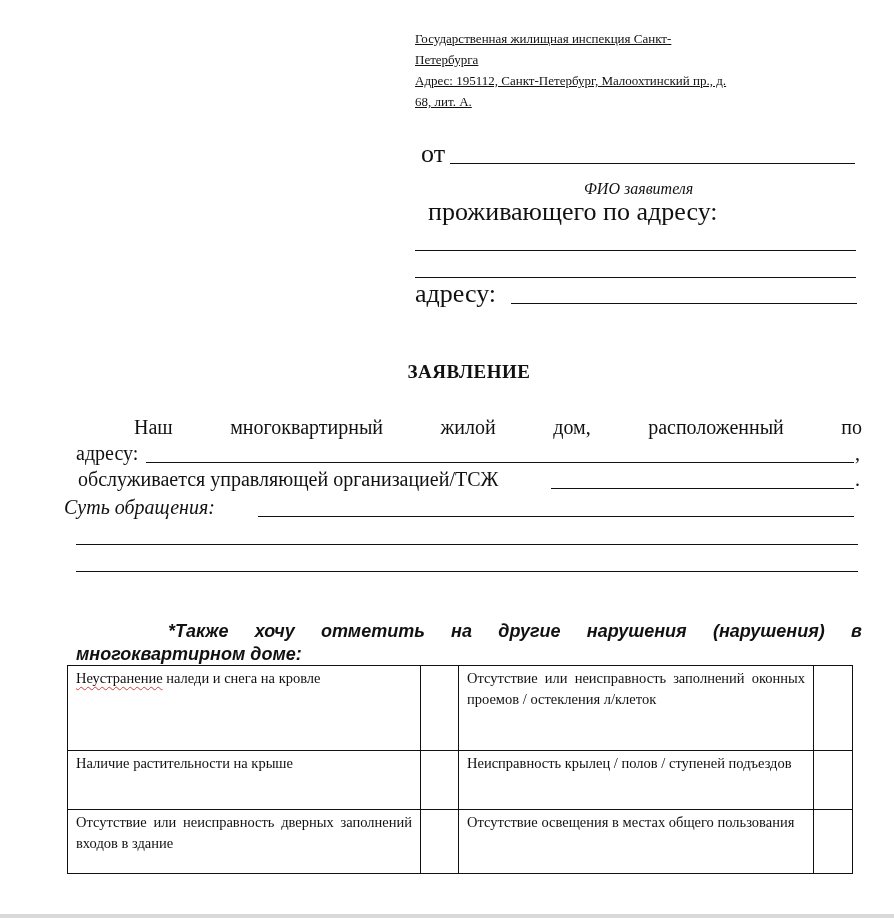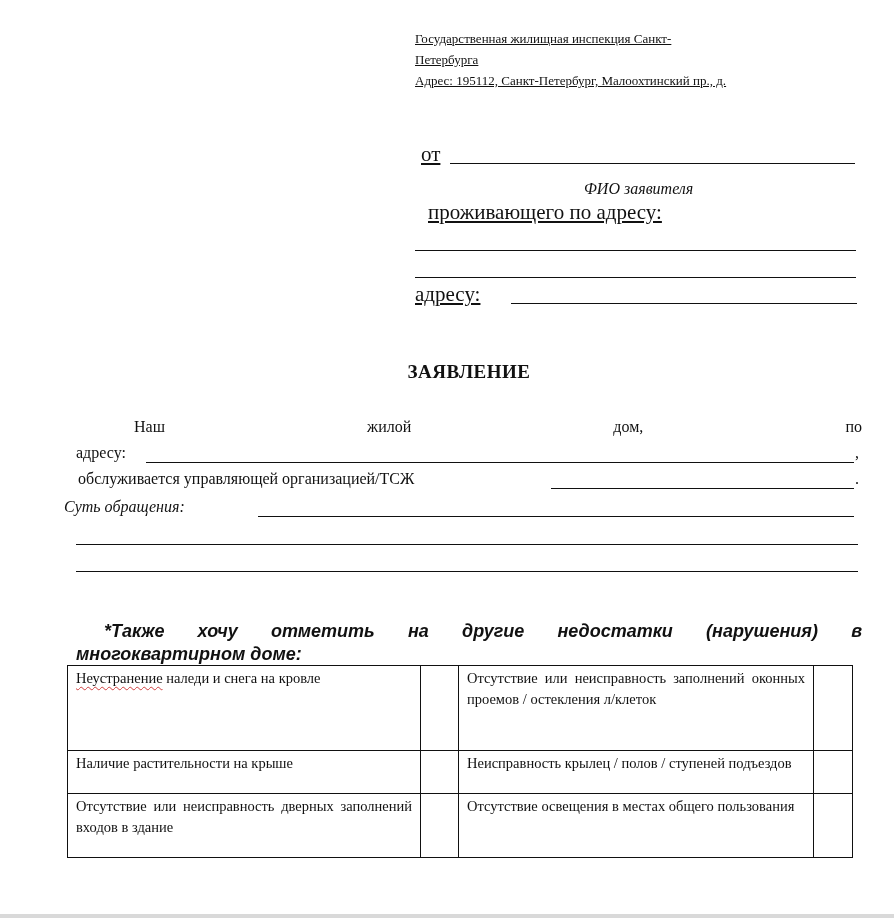--- a/index.html
+++ b/index.html
@@ -23,23 +23,22 @@
       top: 28px;
       width: 450px;
       font-size: 13px;
       line-height: 21px;
       text-decoration: underline;
     }
     .addressee div { white-space: nowrap; }
 
     
     .big {
-      font-size: 21px;
+      font-size: 26px;
       line-height: 24px;
-      text-decoration: underline;
     }
     .uline {
       position: absolute;
       border-bottom: 1.3px solid #111;
       height: 0;
     }
     .fio-caption {
       font-style: italic;
       font-size: 16px;
     }
@@ -49,21 +48,21 @@
       width: 938px;
       top: 361px;
       text-align: center;
       font-weight: bold;
       font-size: 19px;
       letter-spacing: 0.5px;
     }
 
     .body-text {
       font-family: "Liberation Serif", serif;
-      font-size: 16px;
+      font-size: 20px;
       line-height: 26px;
     }
     .justified-row {
       display: flex;
       justify-content: space-between;
       left: 76px;
       width: 786px;
       top: 414px;
     }
     .justified-row span:first-child { margin-left: 58px; }
@@ -77,21 +76,21 @@
       font-size: 18px;
       line-height: 22px;
     }
     .note-row1 {
       display: flex;
       justify-content: space-between;
       left: 76px;
       width: 786px;
       top: 620px;
     }
-    .note-row1 span:first-child { margin-left: 28px; }
+    .note-row1 span:first-child { margin-left: 92px; }
 
     
     table.checklist {
       position: absolute;
       left: 67px;
       top: 665px;
       border-collapse: collapse;
       font-family: "Liberation Serif", serif;
       font-size: 14.5px;
       line-height: 21px;
@@ -118,40 +117,43 @@
       background: #d9d9d9;
     }
   </style>
 </head>
 <body>
 
 <div class="abs addressee">
   <div>Государственная жилищная инспекция Санкт-</div>
   <div>Петербурга</div>
   <div>Адрес: 195112, Санкт-Петербург, Малоохтинский пр., д.</div>
+  <div>68, лит. А.</div>
 </div>
 
 <div class="abs big" style="left:421px; top:142px;">от</div>
 <div class="uline" style="left:450px; top:163px; width:405px;"></div>
 
 <div class="abs fio-caption" style="left:584px; top:180px;">ФИО заявителя</div>
 
 <div class="abs big" style="left:415px; top:200px;margin-left:13px;">проживающего по адресу:</div>
 <div class="uline" style="left:415px; top:250px; width:441px;"></div>
 <div class="uline" style="left:415px; top:277px; width:441px;"></div>
 
 <div class="abs big" style="left:415px; top:282px;">адресу:</div>
 <div class="uline" style="left:511px; top:303px; width:346px;"></div>
 
 <div class="abs title">ЗАЯВЛЕНИЕ</div>
 
 <div class="abs body-text justified-row">
   <span>Наш</span>
+  <span>многоквартирный</span>
   <span>жилой</span>
   <span>дом,</span>
+  <span>расположенный</span>
   <span>по</span>
 </div>
 
 <div class="abs body-text" style="left:76px; top:440px;">адресу:</div>
 <div class="uline" style="left:146px; top:462px; width:708px;"></div>
 <div class="abs body-text" style="left:855px; top:440px;">,</div>
 
 <div class="abs body-text" style="left:78px; top:466px;">обслуживается управляющей организацией/ТСЖ</div>
 <div class="uline" style="left:551px; top:488px; width:303px;"></div>
 <div class="abs body-text" style="left:855px; top:466px;">.</div>
@@ -160,41 +162,41 @@
 <div class="uline" style="left:258px; top:516px; width:596px;"></div>
 <div class="uline" style="left:76px; top:544px; width:782px;"></div>
 <div class="uline" style="left:76px; top:571px; width:782px;"></div>
 
 <div class="abs note note-row1">
   <span>*Также</span>
   <span>хочу</span>
   <span>отметить</span>
   <span>на</span>
   <span>другие</span>
-  <span>недостатки</span>
+  <span>нарушения</span>
   <span>(нарушения)</span>
   <span>в</span>
 </div>
 <div class="abs note" style="left:76px; top:643px;">многоквартирном доме:</div>
 
 <table class="checklist">
   <colgroup>
     <col style="width:353px">
     <col style="width:38px">
     <col style="width:355px">
     <col style="width:39px">
   </colgroup>
   <tbody>
       <tr style="height:85px">
     <td class="label-cell"><span class="squiggle">Неустранение</span><span> наледи и снега на кровле</span></td>
     <td class="check-cell"></td>
     <td class="label-cell">Отсутствие или неисправность заполнений оконных проемов / остекления л/клеток</td>
     <td class="check-cell"></td>
   </tr>
-  <tr style="height:43px">
+  <tr style="height:59px">
     <td class="label-cell">Наличие растительности на крыше</td>
     <td class="check-cell"></td>
     <td class="label-cell">Неисправность крылец / полов / ступеней подъездов</td>
     <td class="check-cell"></td>
   </tr>
   <tr style="height:64px">
     <td class="label-cell">Отсутствие или неисправность дверных заполнений входов в здание</td>
     <td class="check-cell"></td>
     <td class="label-cell">Отсутствие освещения в местах общего пользования</td>
     <td class="check-cell"></td>

